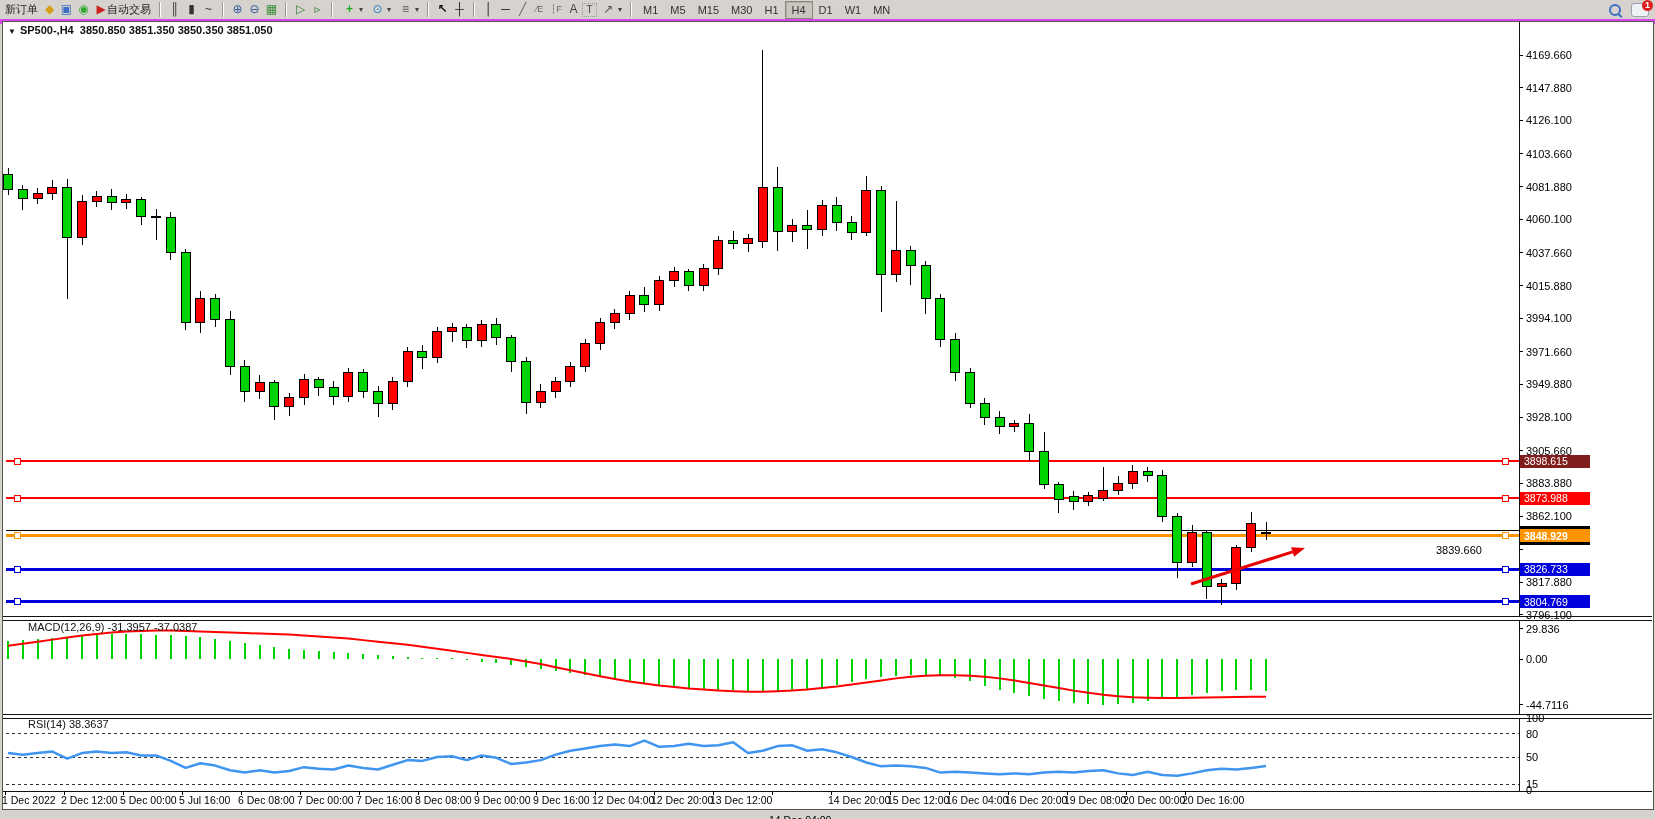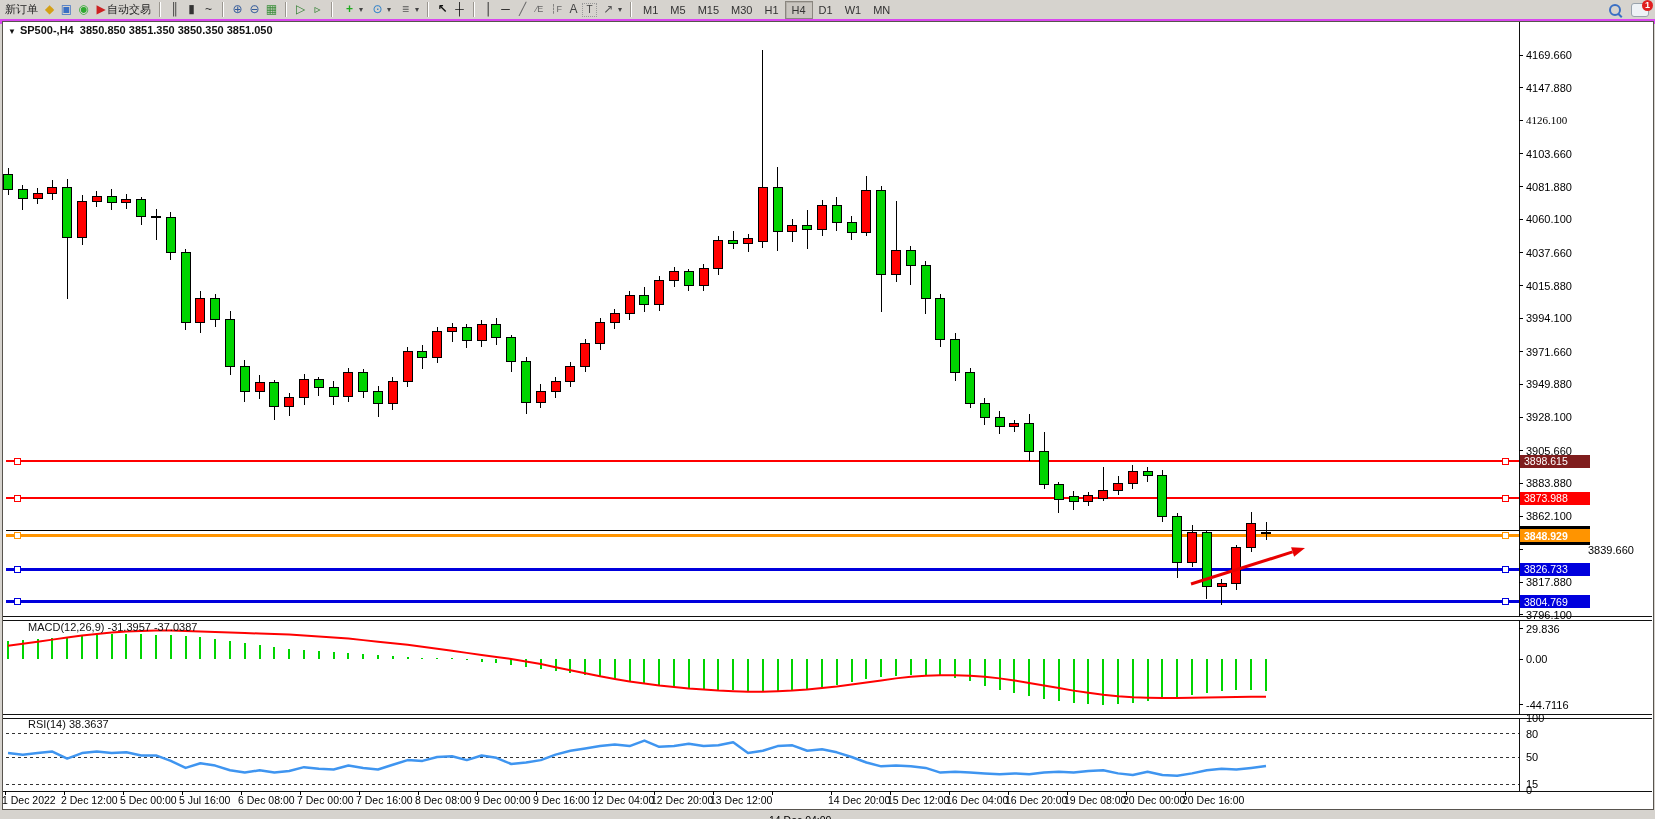--- a/index.html
+++ b/index.html
@@ -464,34 +464,34 @@
       <line x1="949" y1="791" x2="949" y2="795" stroke="#000"></line>
       <line x1="1008" y1="791" x2="1008" y2="795" stroke="#000"></line>
       <line x1="1067" y1="791" x2="1067" y2="795" stroke="#000"></line>
       <line x1="1126" y1="791" x2="1126" y2="795" stroke="#000"></line>
       <line x1="1185" y1="791" x2="1185" y2="795" stroke="#000"></line>
     </svg>
 
   <div id="labels">
       <div class="tick-label" style="left:1526px;top:49px;">4169.660</div>
       <div class="tick-label" style="left:1526px;top:81.64821999999961px;">4147.880</div>
-      <div class="tick-label" style="left:1526px;top:114.29643999999924px;font-family:Liberation Serif, serif;">4126.100</div>
+      <div class="tick-label" style="left:1526px;top:114.29643999999924px;">4126.100</div>
       <div class="tick-label" style="left:1526px;top:147.93400000000003px;">4103.660</div>
       <div class="tick-label" style="left:1526px;top:180.58221999999964px;">4081.880</div>
       <div class="tick-label" style="left:1526px;top:213.23043999999993px;">4060.100</div>
       <div class="tick-label" style="left:1526px;top:246.86800000000002px;">4037.660</div>
       <div class="tick-label" style="left:1526px;top:279.51621999999963px;">4015.880</div>
       <div class="tick-label" style="left:1526px;top:312.16443999999996px;">3994.100</div>
       <div class="tick-label" style="left:1526px;top:345.802px;">3971.660</div>
       <div class="tick-label" style="left:1526px;top:378.45021999999966px;">3949.880</div>
       <div class="tick-label" style="left:1526px;top:411.0984399999999px;">3928.100</div>
       <div class="tick-label" style="left:1526px;top:444.73600000000005px;">3905.660</div>
       <div class="tick-label" style="left:1526px;top:477.38421999999963px;">3883.880</div>
       <div class="tick-label" style="left:1526px;top:510.03243999999995px;">3862.100</div>
-      <div class="tick-label" style="left:1588px;top:543.6700000000001px;">3839.660</div>
+      <div class="tick-label" style="left:1436px;top:543.6700000000001px;">3839.660</div>
       <div class="tick-label" style="left:1526px;top:576.3182199999997px;">3817.880</div>
       <div class="tick-label" style="left:1526px;top:608.9664399999999px;">3796.100</div>
       <div class="axis-flag" style="top:526.2757689999996px;height:19px;background:#000;"></div>
       <div class="axis-flag" style="top:454.79645500000015px;background:#7f1d1d;">3898.615</div>
       <div class="axis-flag" style="top:491.71232800000007px;background:#ff0000;">3873.988</div>
       <div class="axis-flag" style="top:529.2757689999996px;background:#ff9400;font-weight:bold;">3848.929</div>
       <div class="axis-flag" style="top:562.5475729999996px;background:#0000dd;">3826.733</div>
       <div class="axis-flag" style="top:595.4716090000002px;background:#0000dd;">3804.769</div>
       <div class="tick-label" style="left:1526px;top:622.56728px;">29.836</div>
       <div class="tick-label" style="left:1526px;top:653px;">0.00</div>

